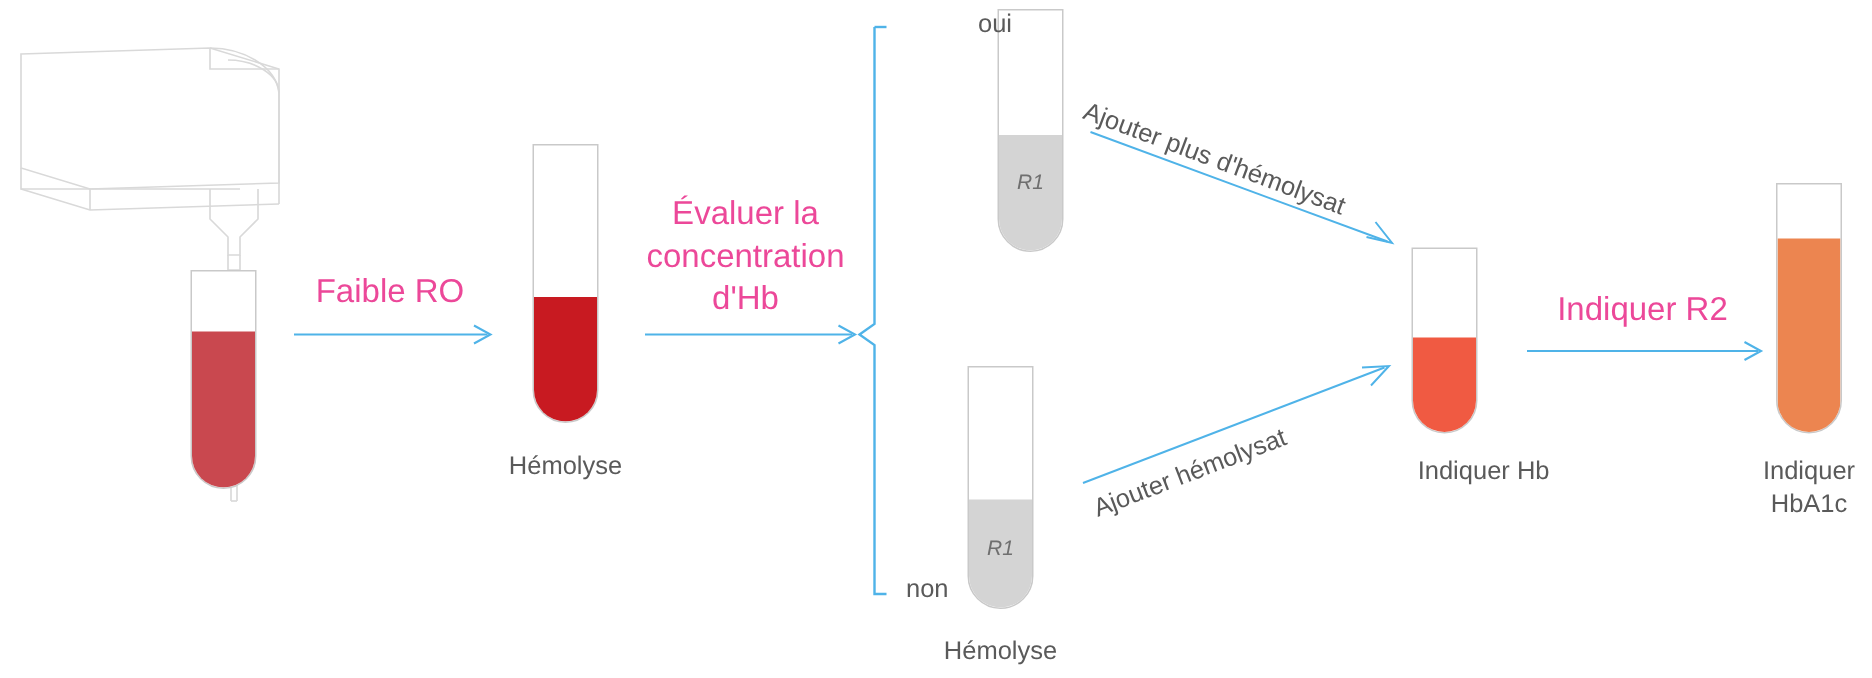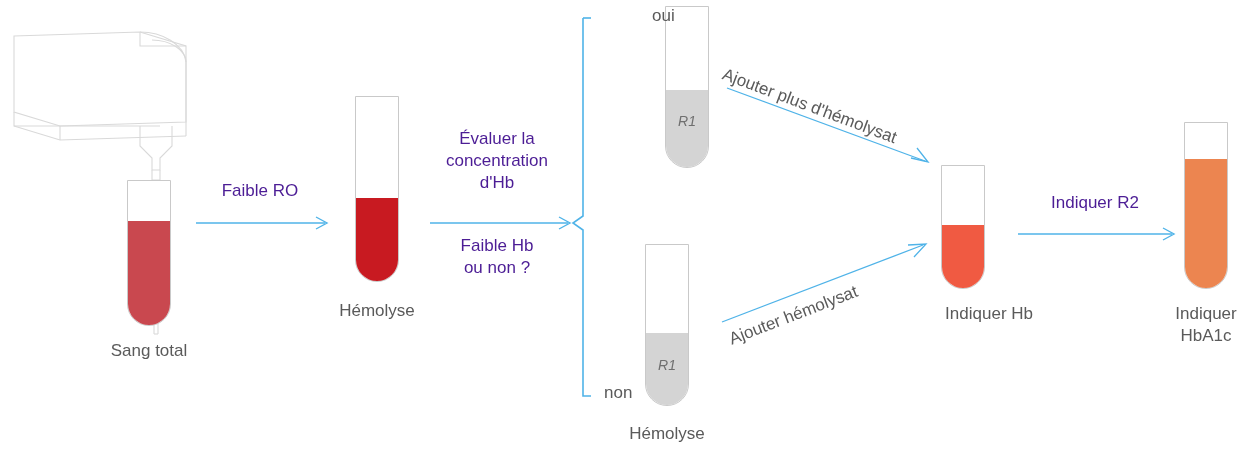--- a/index.html
+++ b/index.html
@@ -45,22 +45,22 @@
     text-align: center;
     color: #5a5a5a;
     font-size: 17px;
     line-height: 1.28;
     white-space: pre-line;
   }
 
   
   .step-label {
     position: absolute;
-    color: #4c1d95;
-    font-size: 17px;
+    color: #ec4899;
+    font-size: 22px;
     line-height: 1.3;
     text-align: center;
     white-space: pre-line;
   }
   .branch-label {
     position: absolute;
     color: #5a5a5a;
     font-size: 17px;
   }
   .diag-label {
@@ -130,21 +130,20 @@
 
     <g stroke="#4fb3e8" stroke-width="1.3" fill="none">
       <line x1="722" y1="322" x2="923" y2="245"></line>
       <polyline points="908,245 926,244 914,257"></polyline>
     </g>
   </svg>
 
   <div class="tube" style="left:127px; top:180px; width:44px; height:146px;">
     <div class="fill" style="height:72%; background:#c9484f;"></div>
   </div>
-  <div class="tube-caption" style="left:79px; top:340px; width:140px;">Sang total</div>
 
   <div class="tube" style="left:355px; top:96px; width:44px; height:186px;">
     <div class="fill" style="height:45%; background:#c81a21;"></div>
   </div>
   <div class="tube-caption" style="left:307px; top:300px; width:140px;">Hémolyse</div>
 
   <div class="tube" style="left:665px; top:6px; width:44px; height:162px;">
     <div class="fill" style="height:48%; background:#d4d4d4;"></div>
     <div class="fill-label" style="bottom:38px;">R1</div>
   </div>
@@ -165,22 +164,20 @@
   </div>
   <div class="tube-caption" style="left:1136px; top:303px; width:140px;">Indiquer
 HbA1c</div>
 
   <div class="step-label" style="left:180px; top:180px; width:160px;">Faible RO</div>
 
   <div class="step-label" style="left:422px; top:128px; width:150px;">Évaluer la
 concentration
 d'Hb</div>
 
-  <div class="step-label" style="left:422px; top:235px; width:150px;">Faible Hb
-ou non ?</div>
 
   <div class="step-label" style="left:1015px; top:192px; width:160px;">Indiquer R2</div>
 
   <div class="branch-label" style="left:608px; top:6px;margin-left:44px;">oui</div>
 
   <div class="branch-label" style="left:604px; top:383px;">non</div>
 
   <div class="diag-label" style="left:723px; top:64px; transform: rotate(20.5deg);">Ajouter plus d'hémolysat</div>
 
   <div class="diag-label" style="left:730px; top:330px; transform: rotate(-21deg);">Ajouter hémolysat</div>

